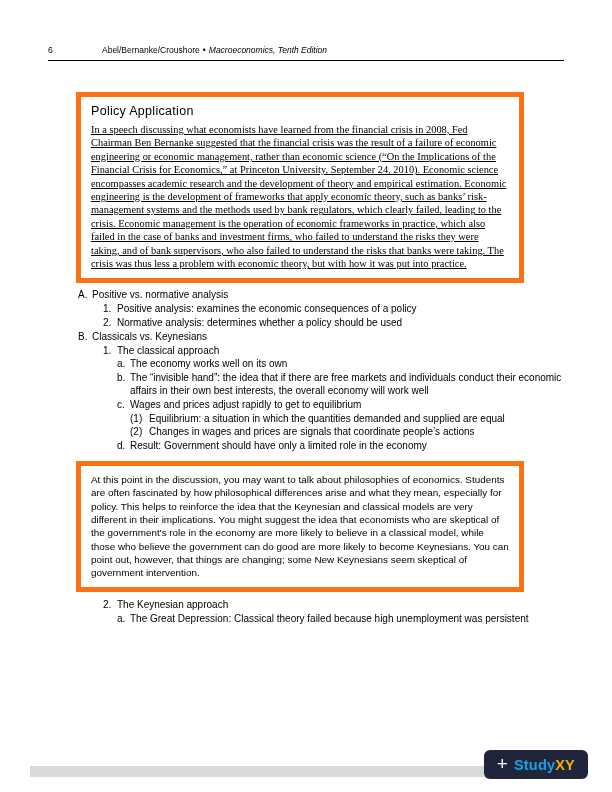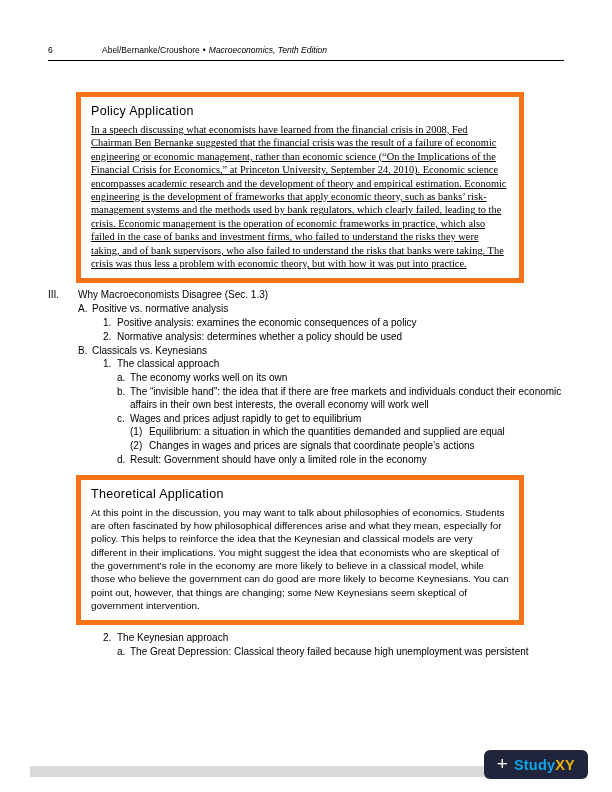--- a/index.html
+++ b/index.html
@@ -65,24 +65,20 @@
 
 <div class="content">
 
   <section class="app-box policy-box">
     <h2 class="box-title">Policy Application</h2>
     <p class="box-body">In a speech discussing what economists have learned from the financial crisis in 2008, Fed Chairman Ben Bernanke suggested that the financial crisis was the result of a failure of economic engineering or economic management, rather than economic science (“On the Implications of the Financial Crisis for Economics,” at Princeton University, September 24, 2010). Economic science encompasses academic research and the development of theory and empirical estimation. Economic engineering is the development of frameworks that apply economic theory, such as banks’ risk-management systems and the methods used by bank regulators, which clearly failed, leading to the crisis. Economic management is the operation of economic frameworks in practice, which also failed in the case of banks and investment firms, who failed to understand the risks they were taking, and of bank supervisors, who also failed to understand the risks that banks were taking. The crisis was thus less a problem with economic theory, but with how it was put into practice.</p>
   </section>
 
   <div class="outline-block">
 
-    <div class="row lvl-sec">
-      <span class="num">III.</span>
-      <span class="txt">Why Macroeconomists Disagree (Sec. 1.3)</span>
-    </div>
 
     <div class="row lvl-A">
       <span class="num">A.</span>
       <span class="txt">Positive vs. normative analysis</span>
     </div>
 
     <div class="row lvl-1">
       <span class="num">1.</span>
       <span class="txt">Positive analysis: examines the economic consequences of a policy</span>
     </div>
@@ -127,21 +123,20 @@
       <span class="num">(2)</span>
       <span class="txt">Changes in wages and prices are signals that coordinate people’s actions</span>
     </div>
 
     <div class="row lvl-a">
       <span class="num">d.</span>
       <span class="txt">Result: Government should have only a limited role in the economy</span>
     </div>
 
     <section class="app-box theo-box">
-      <h2 class="box-title">Theoretical Application</h2>
       <p class="box-body">At this point in the discussion, you may want to talk about philosophies of economics. Students are often fascinated by how philosophical differences arise and what they mean, especially for policy. This helps to reinforce the idea that the Keynesian and classical models are very different in their implications. You might suggest the idea that economists who are skeptical of the government’s role in the economy are more likely to believe in a classical model, while those who believe the government can do good are more likely to become Keynesians. You can point out, however, that things are changing; some New Keynesians seem skeptical of government intervention.</p>
     </section>
 
     <div class="row lvl-1 after-box">
       <span class="num">2.</span>
       <span class="txt">The Keynesian approach</span>
     </div>
 
     <div class="row lvl-a">
       <span class="num">a.</span>

